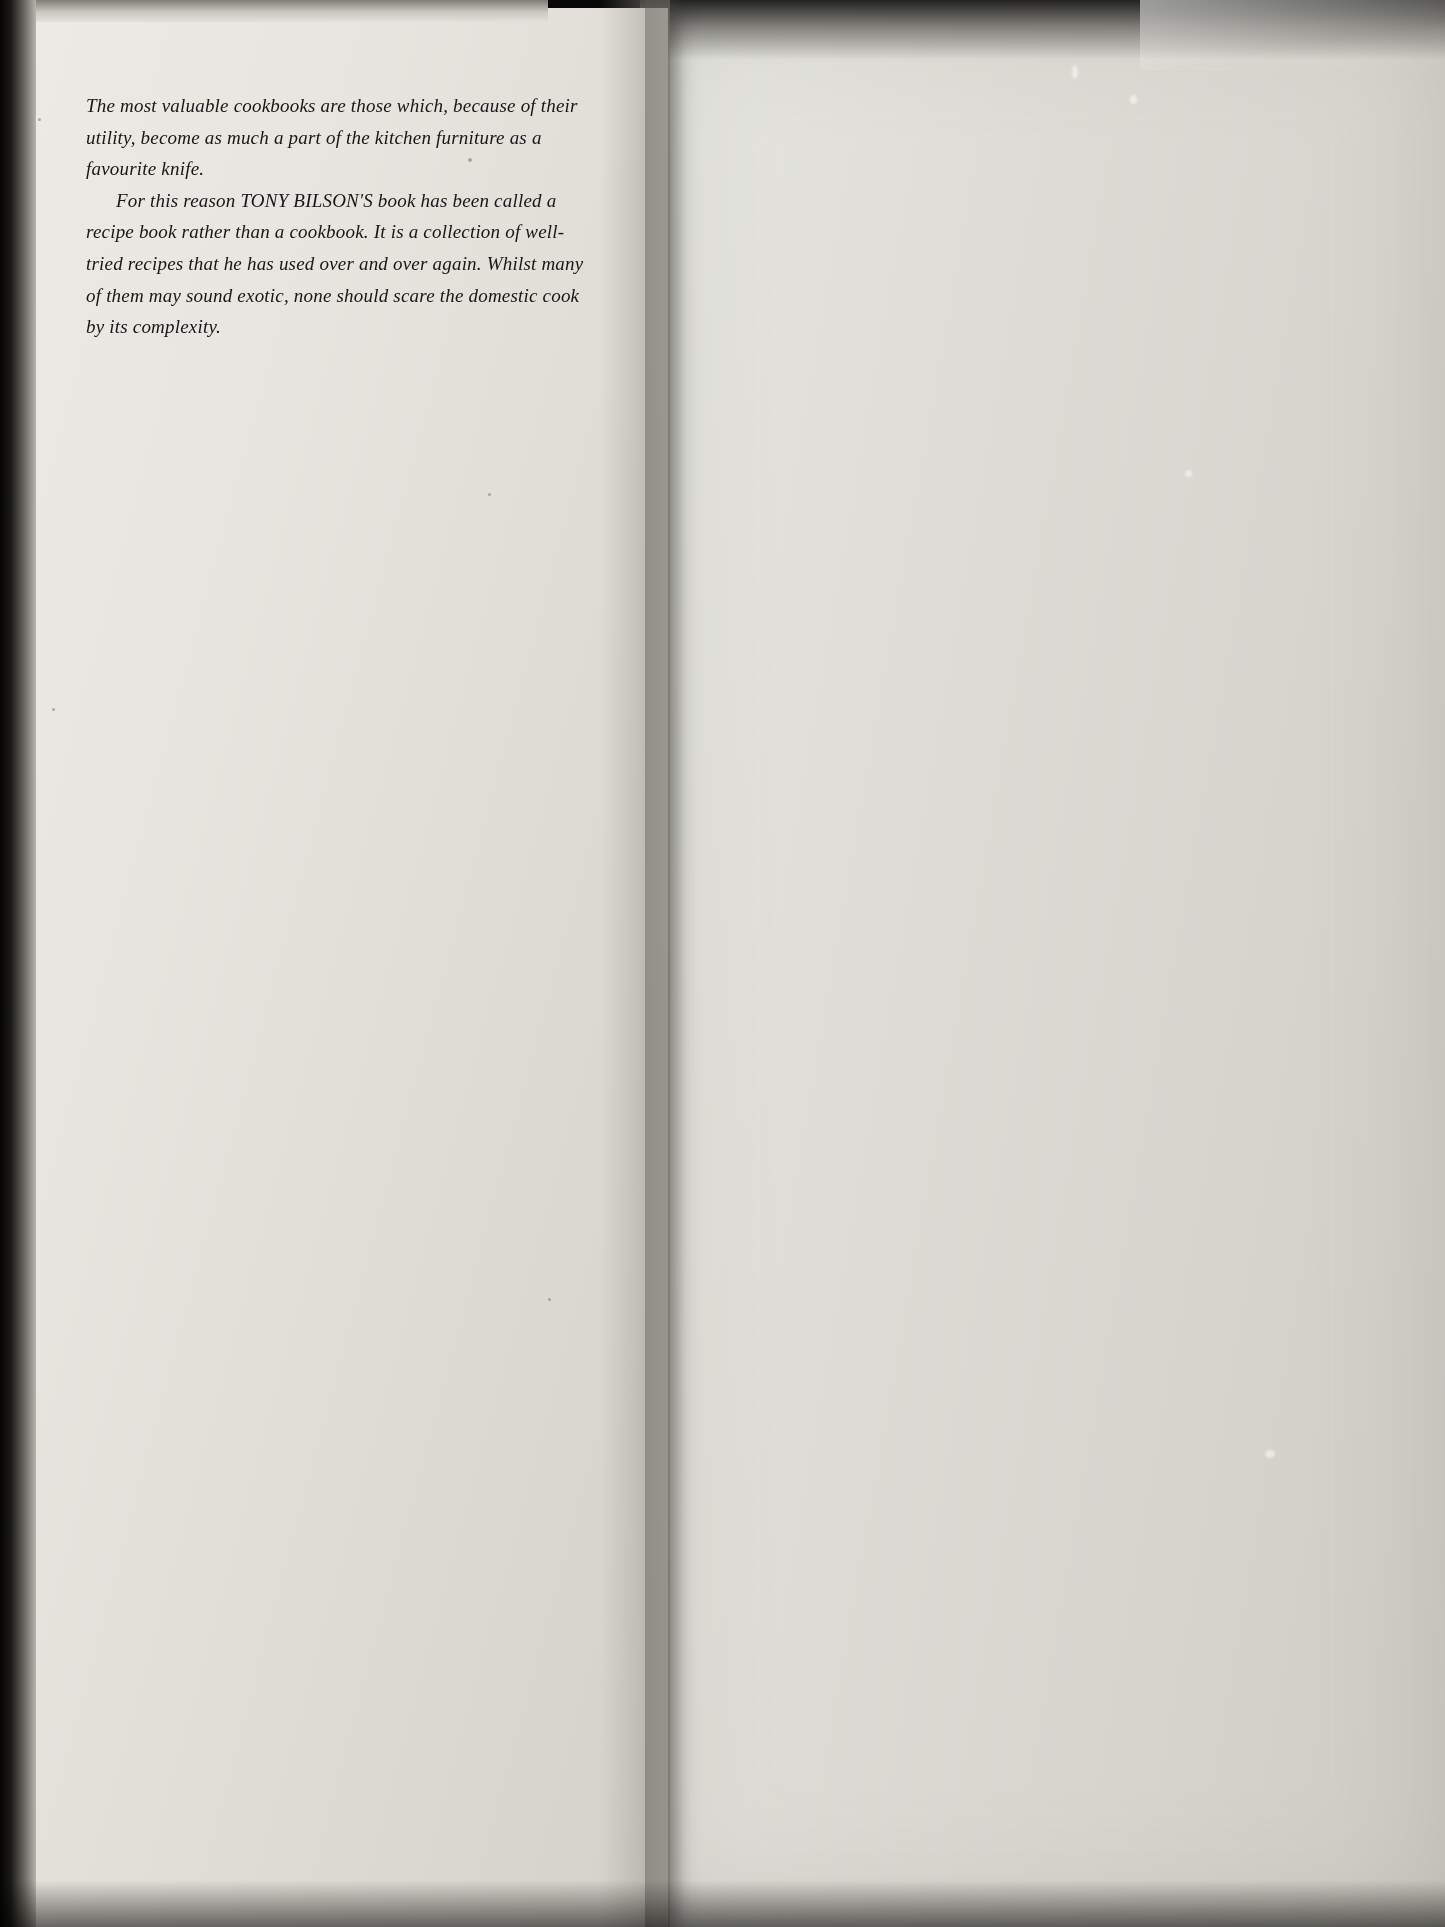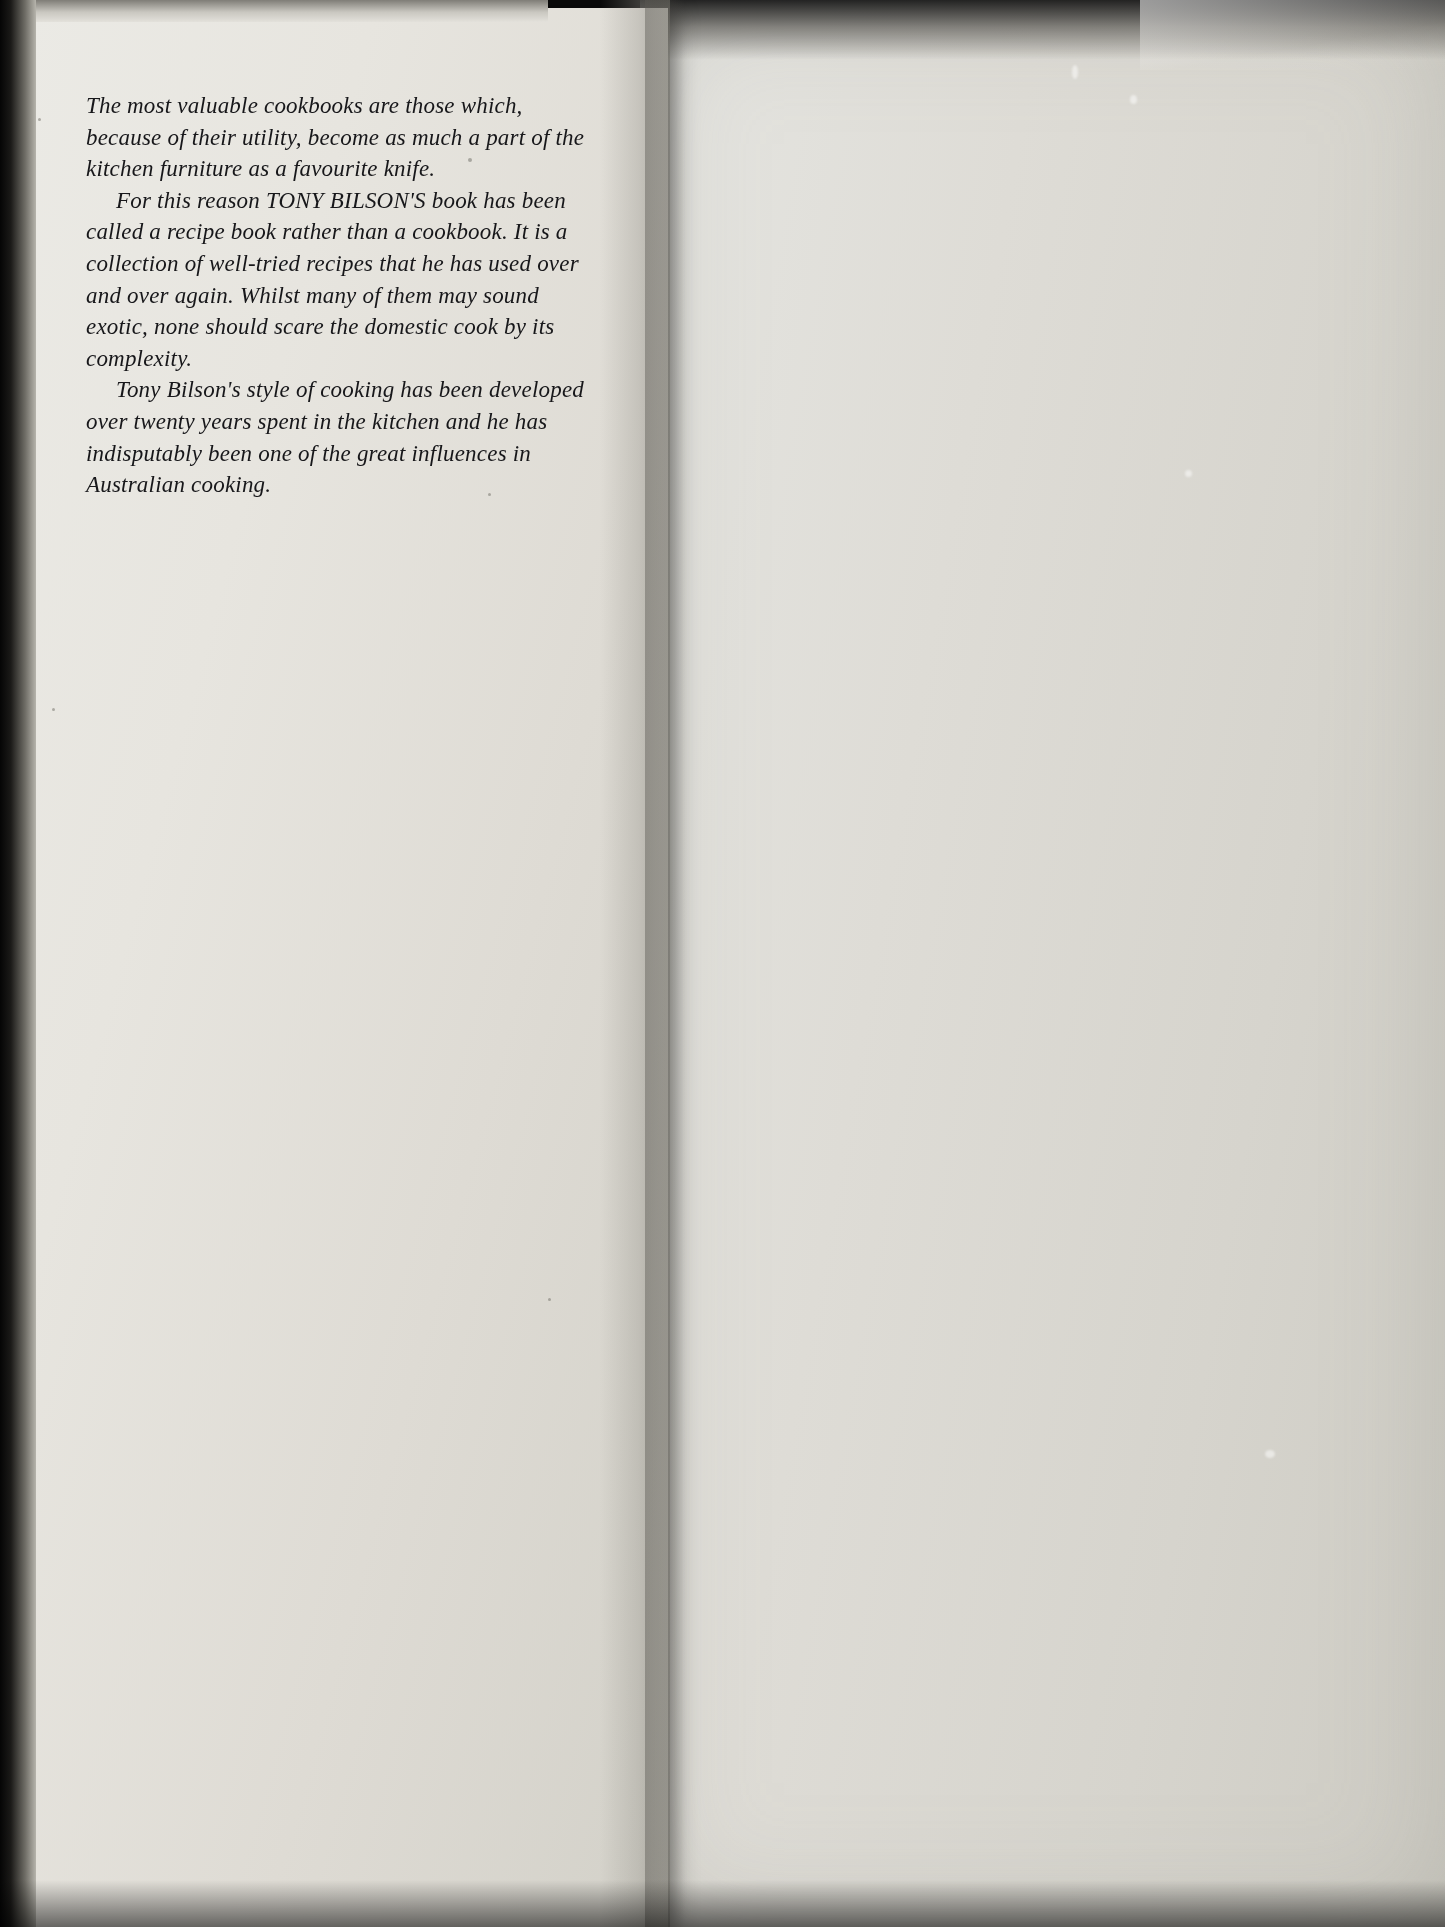--- a/index.html
+++ b/index.html
@@ -110,21 +110,21 @@
 
   
   .blurb {
     position: absolute;
     left: 58px;
     top: 82px;
     width: 500px;
     color: #17171a;
     font-family: "Liberation Serif", serif;
     font-style: italic;
-    font-size: 23px;
+    font-size: 19px;
     line-height: 31.6px;
     letter-spacing: 0.2px;
   }
   .blurb p {
     margin: 0 0 0 0;
     text-indent: 30px;
   }
   .blurb p.first {
     text-indent: 0;
   }
@@ -152,21 +152,20 @@
   <div class="right-page">
     <span></span>
   </div>
   <div class="right-page-top-shadow"></div>
   <div class="right-page-curl"></div>
 
   <div class="flap">
     <div class="blurb">
       <p class="first">The most valuable cookbooks are those which, because of their utility, become as much a part of the kitchen furniture as a favourite knife.</p>
       <p>For this reason TONY BILSON'S book has been called a recipe book rather than a cookbook. It is a collection of well-tried recipes that he has used over and over again. Whilst many of them may sound exotic, none should scare the domestic cook by its complexity.</p>
-      <p>Tony Bilson's style of cooking has been developed over twenty years spent in the kitchen and he has indisputably been one of the great influences in Australian cooking.</p>
     </div>
 
     <div class="speck" style="left:10px;  top:110px;  width:3px; height:3px;"></div>
     <div class="speck" style="left:440px; top:150px;  width:4px; height:4px;"></div>
     <div class="speck" style="left:460px; top:485px;  width:3px; height:3px;"></div>
     <div class="speck" style="left:24px;  top:700px;  width:3px; height:3px;"></div>
     <div class="speck" style="left:520px; top:1290px; width:3px; height:3px;"></div>
   </div>
 
   <div class="flap-top-edge"></div>

